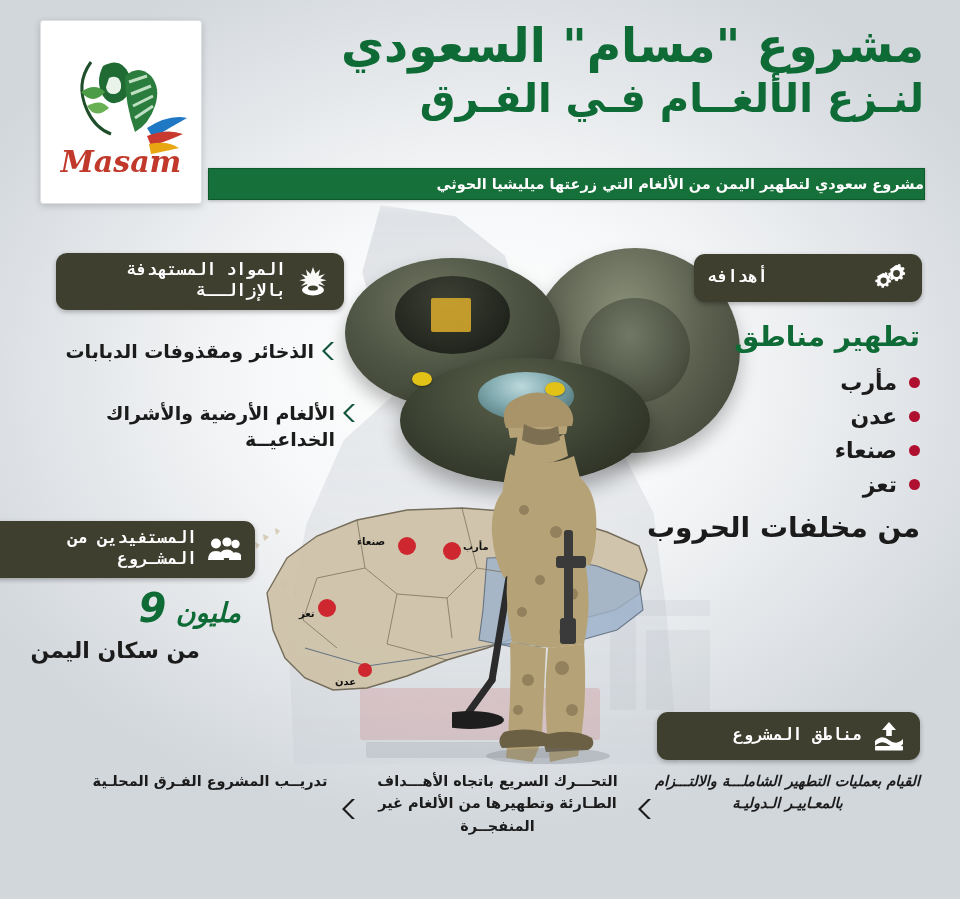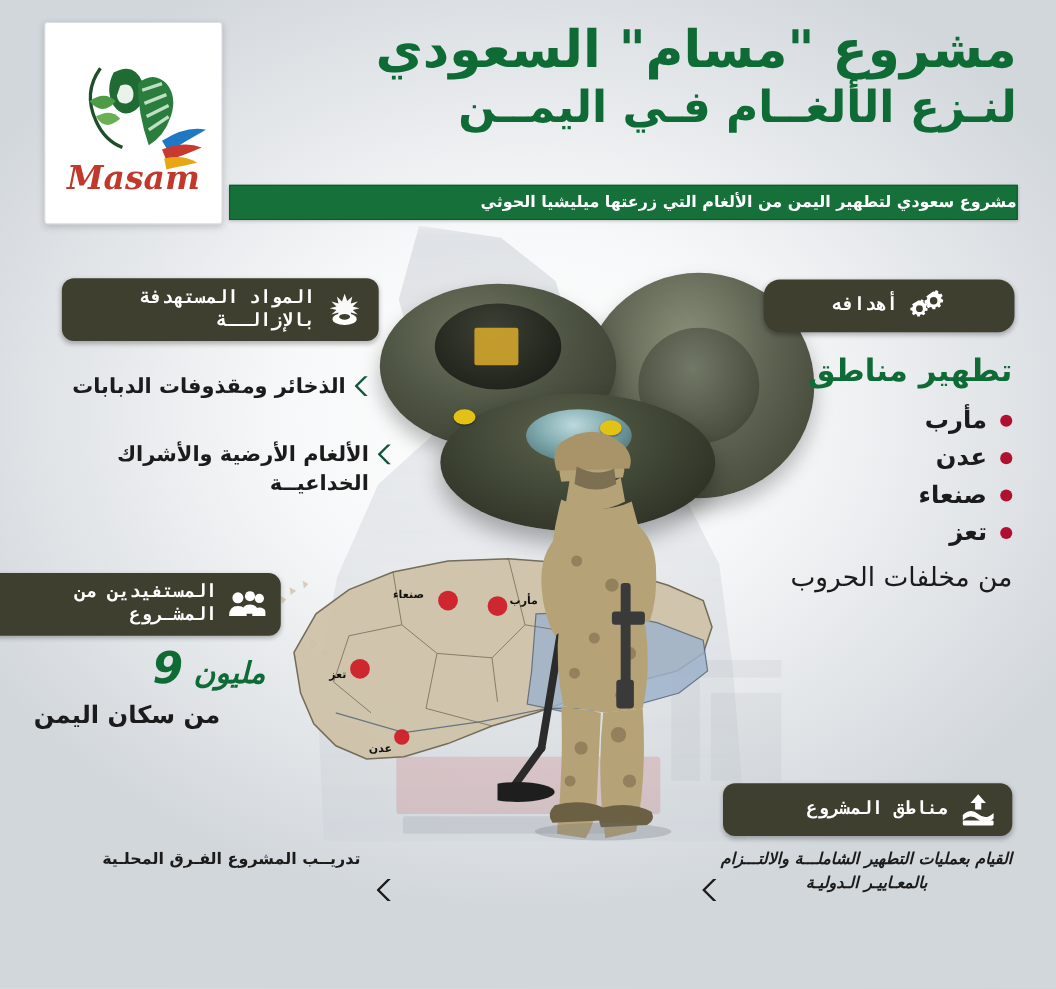--- a/index.html
+++ b/index.html
@@ -63,21 +63,21 @@
     position:absolute;background:#3f3f30;border-radius:11px;
     display:flex;align-items:center;gap:10px;padding:7px 14px;
     box-shadow:0 2px 5px rgba(0,0,0,.28);
     font-family:Liberation Mono, monospace;
   }
   .badge .btxt{color:#fff;font-size:16.5px;font-weight:bold;line-height:1.3;text-align:right;}
   .badge .bicon{flex:0 0 auto;width:34px;height:34px;display:flex;align-items:center;justify-content:center;}
   .badge svg{display:block;}
 
   #badge-targets{right:616px;top:253px;width:260px;}
-  #badge-goals{right:38px;top:254px;width:200px;justify-content:center;border-radius:15px;}
+  #badge-goals{right:38px;top:254px;width:200px;justify-content:space-between;}
   #badge-benef{right:705px;top:521px;width:250px;}
   #badge-phases{right:40px;top:712px;width:235px;}
 
   
   .target-item{
     position:absolute;display:flex;align-items:flex-start;gap:8px;
     color:#1b1b1b;font-size:19px;font-weight:bold;line-height:1.38;text-align:right;
   }
   #target-1{right:623px;top:338px;width:310px;}
   #target-2{right:602px;top:400px;width:330px;}
@@ -86,21 +86,21 @@
   
   .goal-head{
     position:absolute;right:40px;top:320px;
     font-size:28px;font-weight:bold;color:#0e6b36;text-align:right;
   }
   .city-list{position:absolute;right:40px;top:365px;width:200px;}
   .city-row{display:flex;align-items:center;justify-content:flex-start;gap:12px;height:34px;}
   .city-dot{width:11px;height:11px;border-radius:50%;background:#b01030;flex:0 0 auto;}
   .city-name{font-size:22px;font-weight:bold;color:#1b1b1b;}
   .goal-foot{
-    position:absolute;right:40px;top:511px;font-size:24px;font-weight:normal;color:#1b1b1b;
+    position:absolute;right:40px;top:511px;font-size:28px;font-weight:bold;color:#1b1b1b;
   }
 
   
   .benef-big{position:absolute;right:719px;top:588px;text-align:left;
     font-size:27px;font-weight:bold;color:#0e6b36;line-height:1;font-style:italic;}
   .benef-big .num{font-size:40px;}
   .benef-sub{position:absolute;right:760px;top:638px;text-align:right;
     font-size:22px;font-weight:bold;color:#1b1b1b;}
 
   
@@ -257,21 +257,21 @@
         <path d="M96 96 q22 -14 40 -10 q-18 10 -34 20z" fill="#1f78c4"></path>
         <path d="M96 104 q20 -8 36 -2 q-18 8 -32 12z" fill="#c8392f"></path>
         <path d="M98 112 q18 -4 30 4 q-18 4 -28 6z" fill="#e8a712"></path>
         <text x="70" y="140" font-size="30" font-style="italic" font-family="'DejaVu Serif',serif" fill="#c0392b" text-anchor="middle" font-weight="bold">Masam</text>
       </svg>
     </div>
   </div>
 
   <div class="title-wrap">
     <div class="title-line1">مشروع "مسام" السعودي</div>
-    <div class="title-line2">لنـزع الألغــام فـي اليمــن</div>
+    <div class="title-line2">لنـزع الألغــام فـي الفـرق</div>
   </div>
   <div class="subtitle-bar">
     <span>مشروع سعودي لتطهير اليمن من الألغام التي زرعتها ميليشيا الحوثي</span>
   </div>
 
   <div class="badge" id="badge-targets">
     <span class="bicon">
       <svg width="32" height="32" viewBox="0 0 32 32">
         <g fill="#ffffff">
           <path d="M16 2 l2.4 6.6 L23 4.6 l-1.4 6.4 L28 9 l-4.6 4.6 6.2 1.6 -6.2 1.6
@@ -370,20 +370,21 @@
           <path d="M16 1 l7 8 h-4.2 v6 h-5.6 v-6 H9z"></path>
           <path d="M2 20 q7 -7 14 -1 q7 6 14 -1 v5 q-7 7 -14 1 q-7 -6 -14 1z"></path>
           <rect x="2" y="25" width="28" height="4.4" rx="1"></rect>
         </g>
       </svg>
     </span>
     <span class="btxt">مناطق المشروع</span>
   </div>
 
   <div class="phase" id="phase-3">القيام بعمليات التطهير الشاملـــة والالتـــزام بالمعـاييـر الـدوليـة</div>
+  <div class="phase" id="phase-2">التحـــرك السريع باتجاه الأهـــداف الطـارئة وتطهيرها من الألغام غير المنفجــرة</div>
   <div class="phase" id="phase-1">تدريــب المشروع الفـرق المحلـية</div>
 
   <span class="chev-black" id="chev-mid">
     <svg width="16" height="22" viewBox="0 0 16 22">
         <path d="M13 1 L3 11 L13 21 L10 21 L0 11 L10 1 Z" fill="#1b1b1b"></path>
       </svg>
   </span>
   <span class="chev-black" id="chev-left">
     <svg width="16" height="22" viewBox="0 0 16 22">
         <path d="M13 1 L3 11 L13 21 L10 21 L0 11 L10 1 Z" fill="#1b1b1b"></path>

